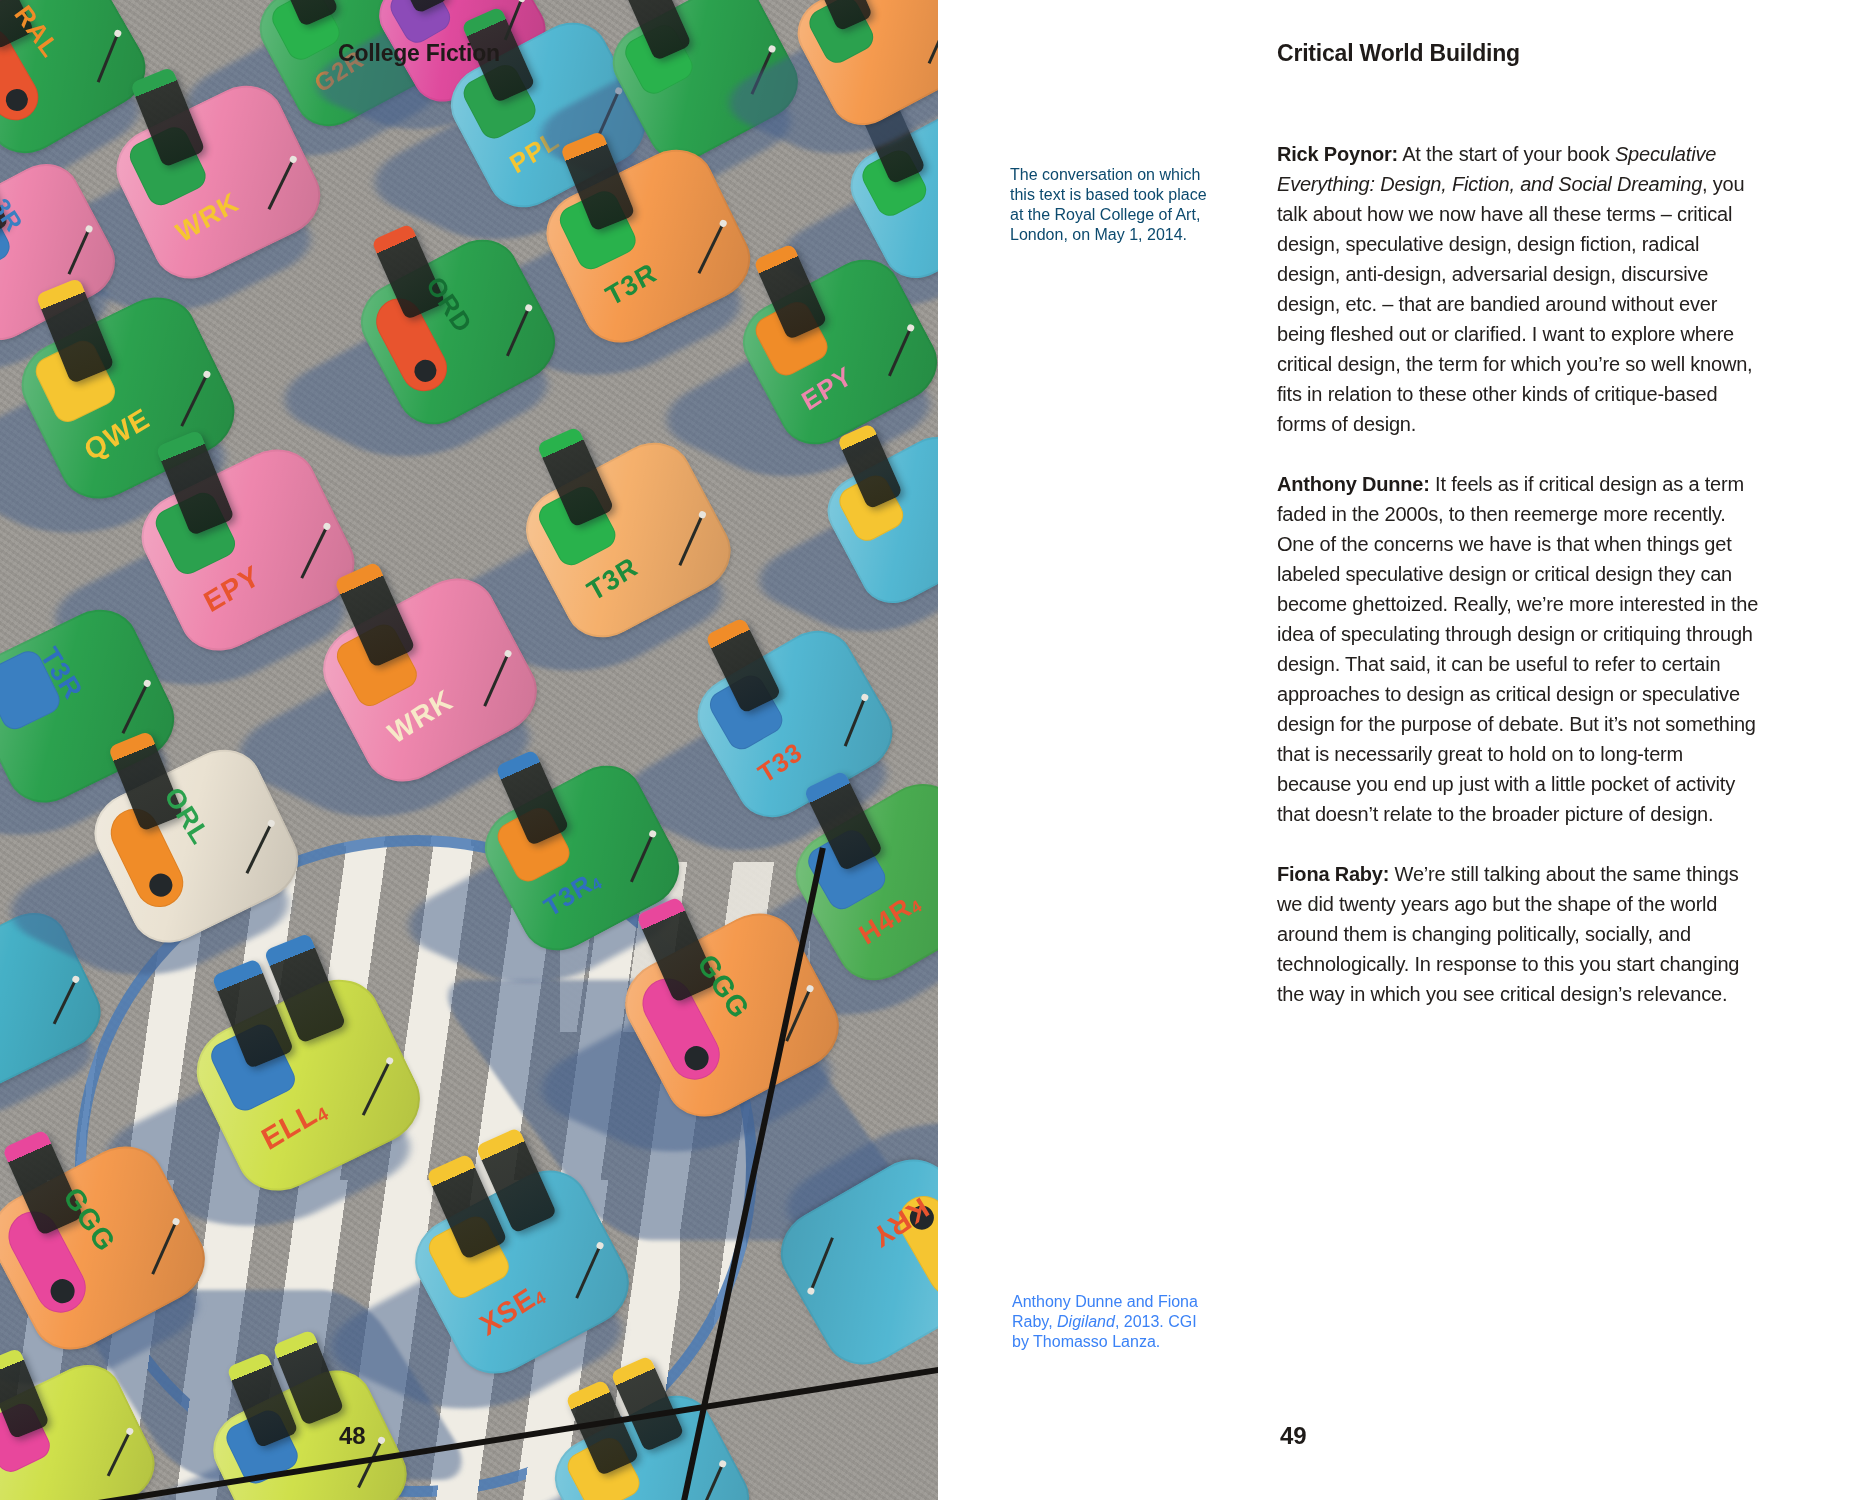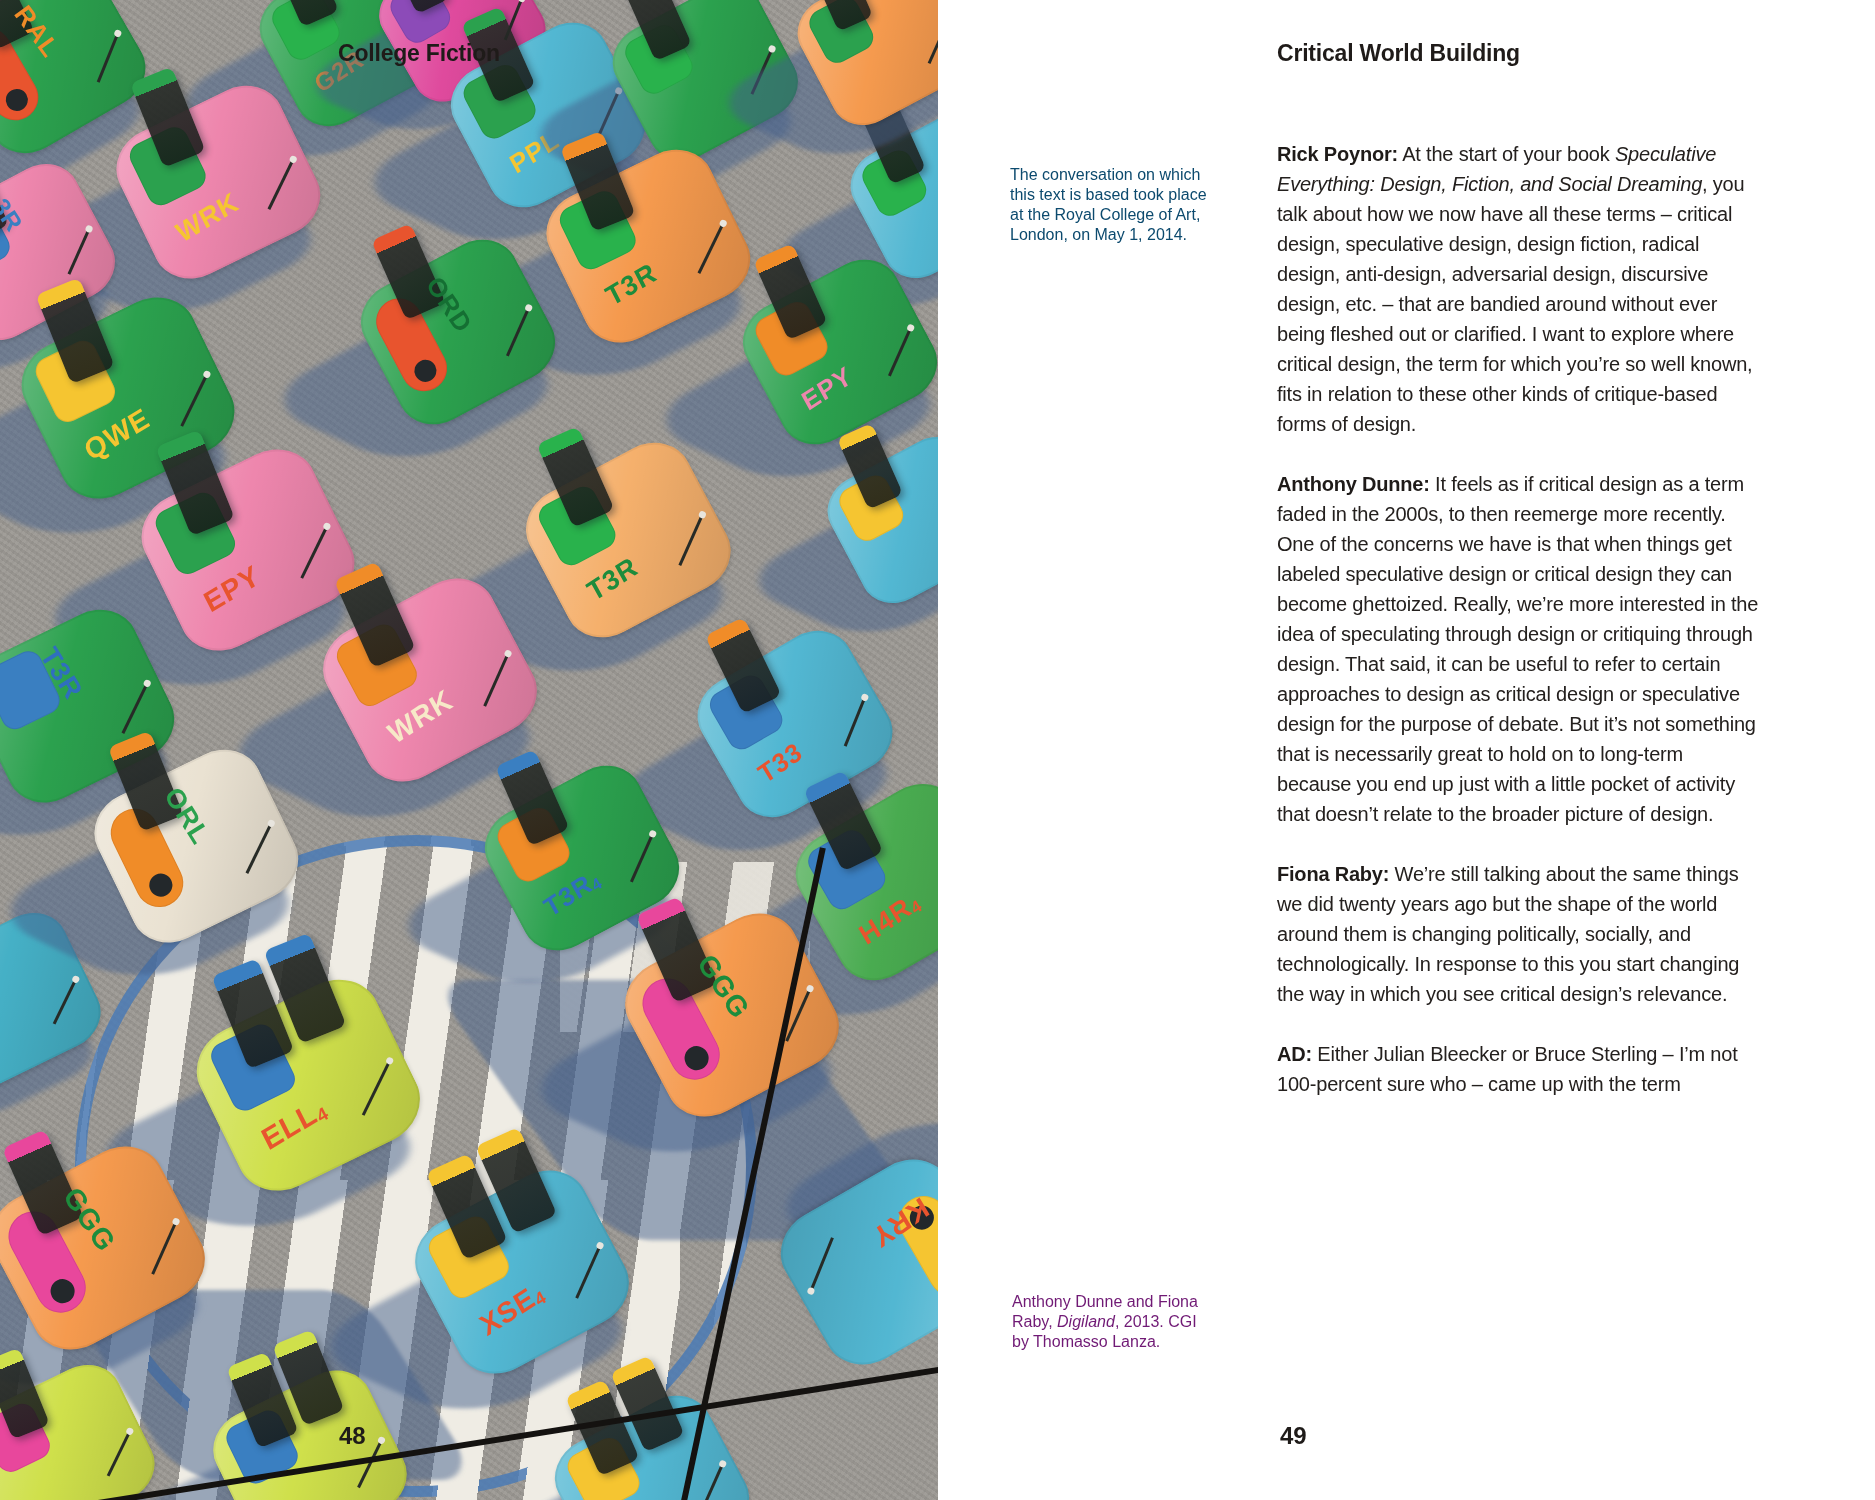--- a/index.html
+++ b/index.html
@@ -34,21 +34,21 @@
   .vlbl .sub{font-size:62%;vertical-align:-14%;}
   .overlay-hdr,.overlay-folio{position:absolute;z-index:60;color:#1e1a18;font-weight:700;}
   
   .hdr{position:absolute;font-weight:700;font-size:23px;letter-spacing:-0.2px;color:#1f1b19;}
   .folio{position:absolute;font-weight:700;font-size:24px;color:#1f1b19;}
   
   .page-right{position:absolute;left:938px;top:0;width:937px;height:1500px;background:#fff;}
   .sidebar{position:absolute;left:72px;top:142px;width:245px;font-size:16px;line-height:20px;}
   .byline{font-weight:700;white-space:pre-line;color:#1f1b19;}
   .sidenote{margin-top:23px;white-space:pre-line;color:#0c4a6e;}
-  .caption{position:absolute;left:74px;top:1292px;width:205px;font-size:16px;line-height:20px;color:#701a75;}
+  .caption{position:absolute;left:74px;top:1292px;width:205px;font-size:16px;line-height:20px;color:#3b82f6;}
   .bodytext{position:absolute;left:339px;top:139px;width:482px;font-size:20px;line-height:30px;letter-spacing:-0.2px;}
   .para{margin:0;}
   .para + .para{margin-top:30px;}
   .t-b{font-weight:700;color:#1f1b19;}
   .t-i{font-style:italic;}
 </style>
 </head>
 <body>
 
 <div class="spread">
@@ -356,20 +356,19 @@
       <div class="sidenote">The conversation on which
 this text is based took place
 at the Royal College of Art,
 London, on May 1, 2014.</div>
     </div>
 
     <div class="bodytext">
         <p class="para"><span class="t-b">Rick Poynor:</span><span class="t-n"> At the start of your book </span><span class="t-i">Speculative Everything: Design, Fiction, and Social Dreaming</span><span class="t-n">, you talk about how we now have all these terms – critical design, speculative design, design fiction, radical design, anti-design, adversarial design, discursive design, etc. – that are bandied around without ever being fleshed out or clarified. I want to explore where critical design, the term for which you’re so well known, fits in relation to these other kinds of critique-based forms of design.</span></p>
         <p class="para"><span class="t-b">Anthony Dunne:</span><span class="t-n"> It feels as if critical design as a term faded in the 2000s, to then reemerge more recently. One of the concerns we have is that when things get labeled speculative design or critical design they can become ghettoized. Really, we’re more interested in the idea of speculating through design or critiquing through design. That said, it can be useful to refer to certain approaches to design as critical design or speculative design for the purpose of debate. But it’s not something that is necessarily great to hold on to long-term because you end up just with a little pocket of activity that doesn’t relate to the broader picture of design.</span></p>
         <p class="para"><span class="t-b">Fiona Raby:</span><span class="t-n"> We’re still talking about the same things we did twenty years ago but the shape of the world around them is changing politically, socially, and technologically. In response to this you start changing the way in which you see critical design’s relevance.</span></p>
-        <p class="para"><span class="t-b">AD:</span><span class="t-n"> Either Julian Bleecker or Bruce Sterling – I’m not 100-percent sure who – came up with the term</span></p>
       </div>
 
     <div class="caption"><span class="t-n">Anthony Dunne and Fiona Raby, </span><span class="t-i">Digiland</span><span class="t-n">, 2013. CGI by Thomasso Lanza.</span></div>
 
     <div class="folio" style="left:342px;top:1422px;">49</div>
   </div>
 </div>
 
 </body></html>

